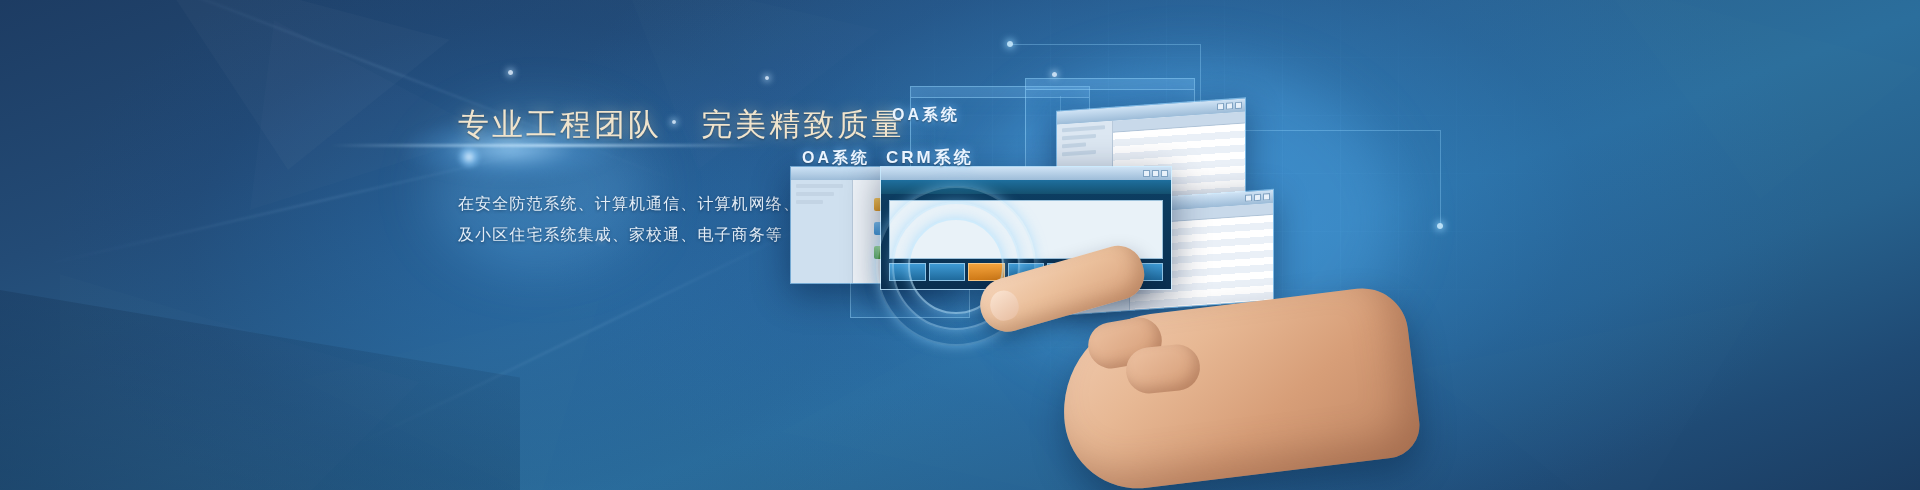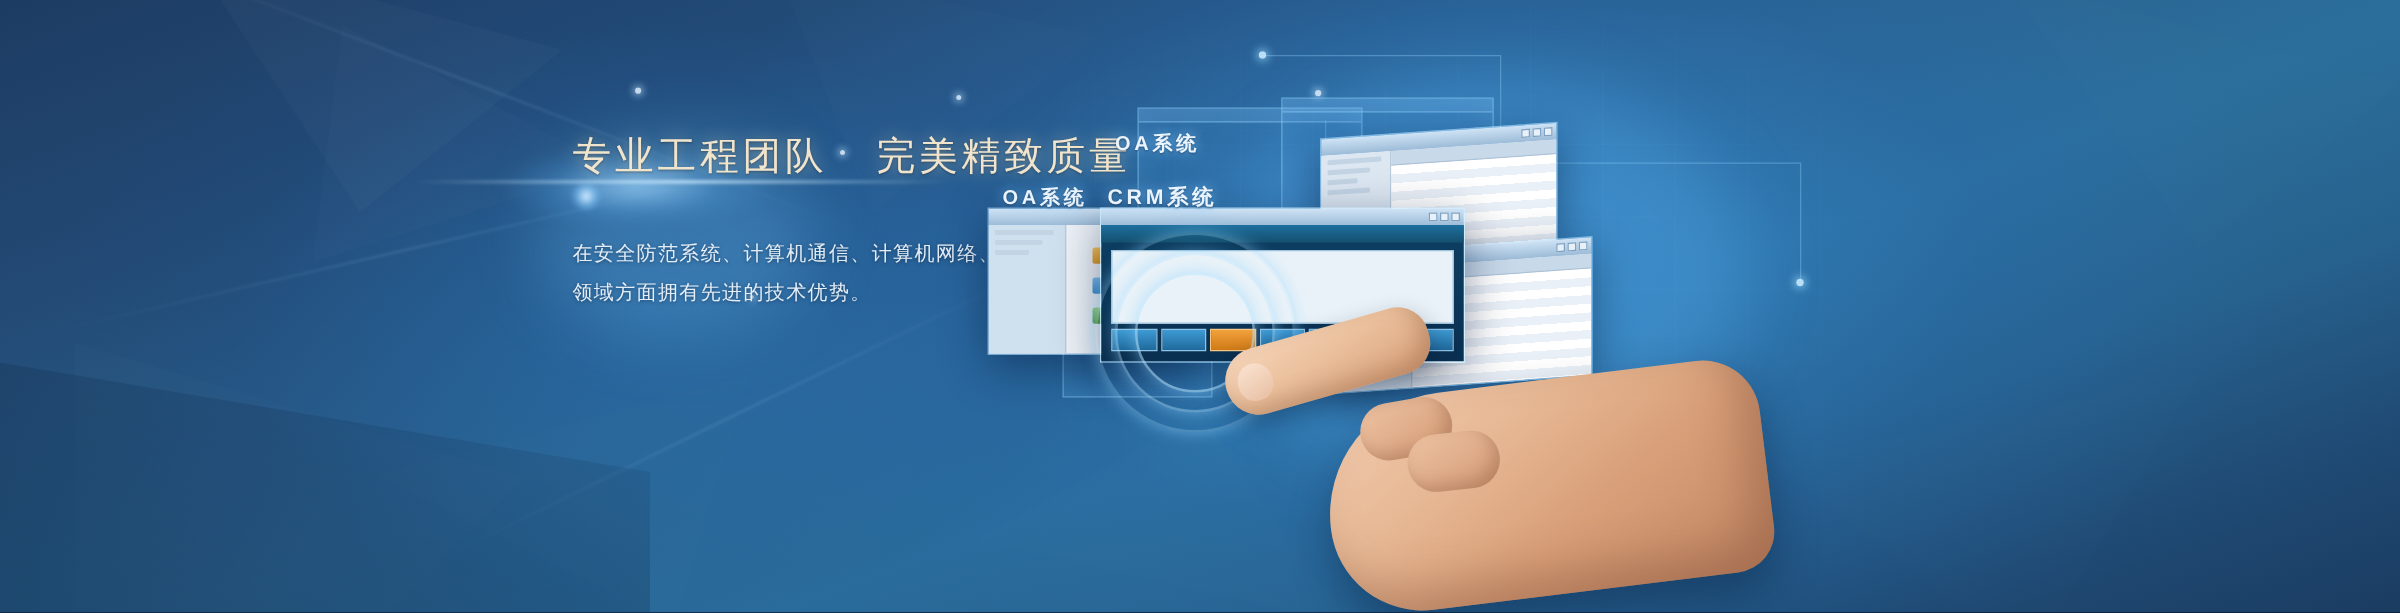--- a/index.html
+++ b/index.html
@@ -170,21 +170,21 @@
   <div class="wash"></div>
 
   <div class="copy">
     <div class="headline">
       <span>专业工程团队</span>
       <span class="gap"></span>
       <span>完美精致质量</span>
     </div>
     <div class="subcopy">
       <div class="subline">在安全防范系统、计算机通信、计算机网络、智能大厦</div>
-      <div class="subline">领域方面拥有先进的技术优势。</div>
+      <div class="subline">及小区住宅系统集成、家校通、电子商务等</div>
     </div>
   </div>
 
   <div class="screens">
     <div class="circuit"></div>
 
     <div class="trace" style="left:250px;top:44px;width:190px;height:1px;"></div>
     <div class="trace" style="left:440px;top:44px;width:1px;height:66px;"></div>
     <div class="trace" style="left:300px;top:96px;width:1px;height:120px;"></div>
     <div class="trace" style="left:300px;top:216px;width:150px;height:1px;"></div>

